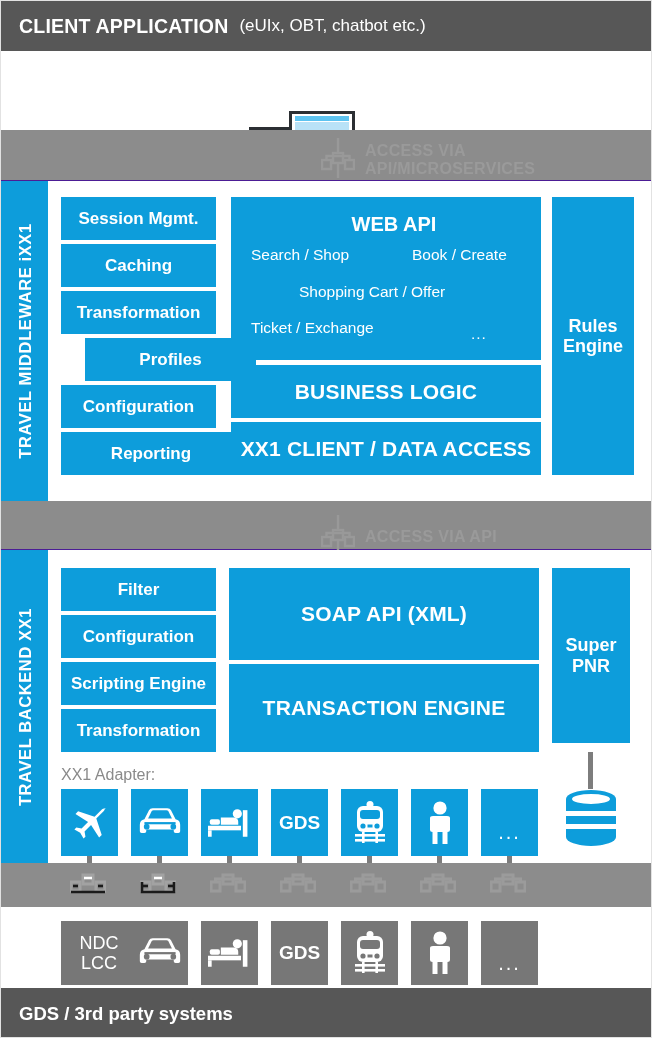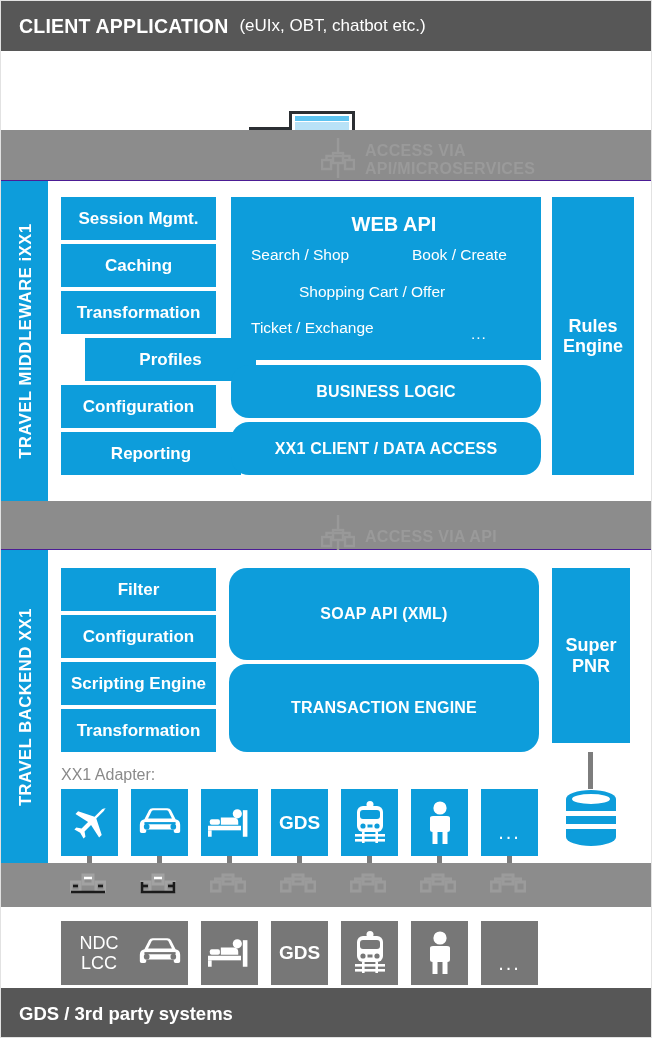--- a/index.html
+++ b/index.html
@@ -90,21 +90,21 @@
   .bx{
     position:absolute;
     background:#0d9ddb;
     color:#ffffff;
     display:flex; align-items:center; justify-content:center;
     text-align:center;
     box-sizing:border-box;
   }
   .bx.gray{ background:#777777; }
   .lbl-left{ font-size:17px; font-weight:bold; }
-  .lbl-big{ font-size:16px; font-weight:bold; letter-spacing:.2px;border-radius:18px; }
+  .lbl-big{ font-size:21px; font-weight:bold; letter-spacing:.2px; }
   .lbl-mid{ font-size:18px; font-weight:bold; }
 
   
   #webapi{
     position:absolute; left:230px; top:196px; width:310px; height:163px;
     background:#0d9ddb; color:#fff;
   }
   #webapi .title{
     position:absolute; left:16px; right:0; top:16px; text-align:center;
     font-size:20px; font-weight:bold;

